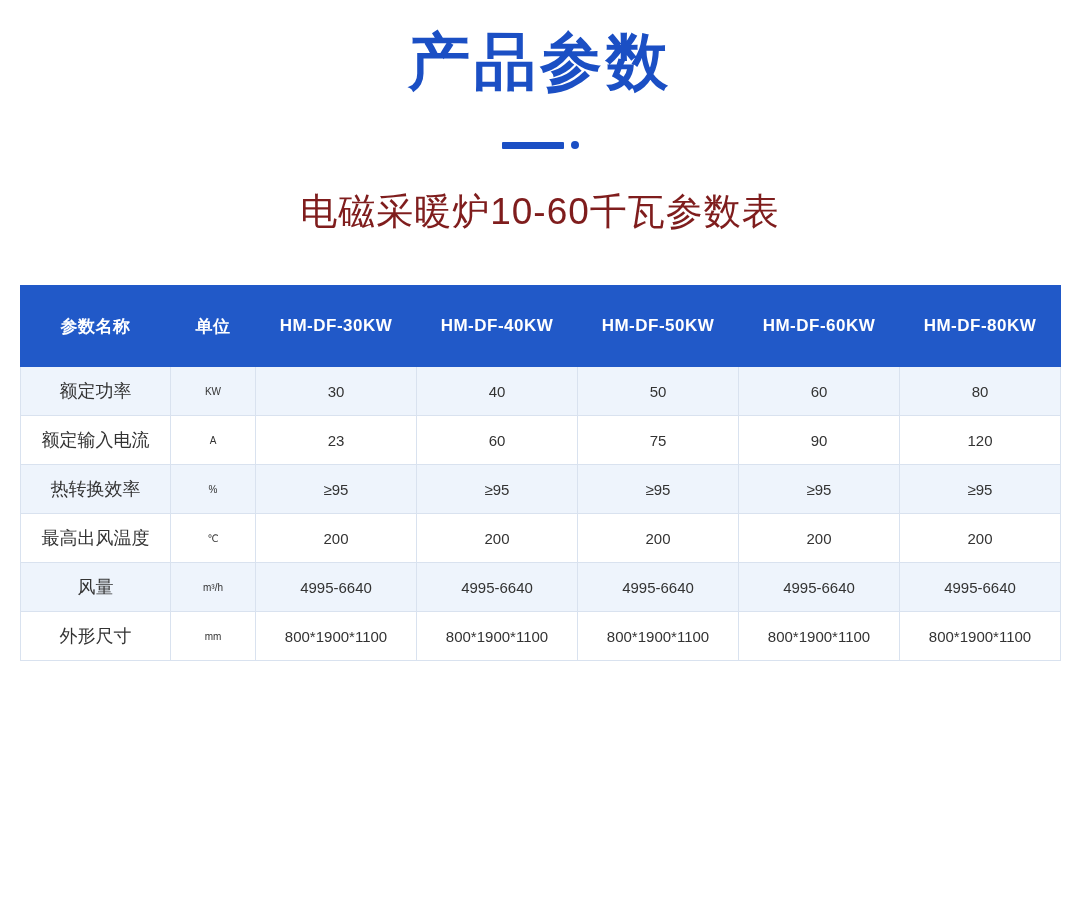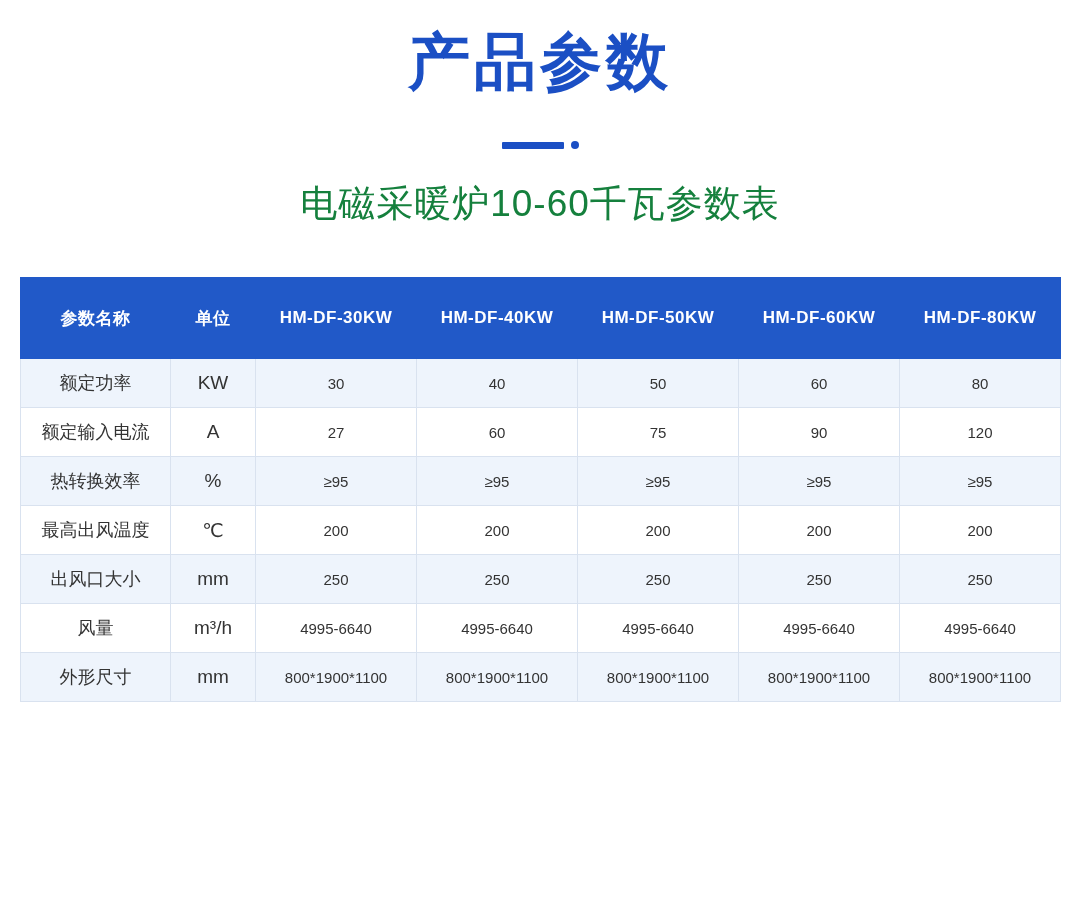--- a/index.html
+++ b/index.html
@@ -45,22 +45,22 @@
   }
   .divider .dot {
     width: 8px;
     height: 8px;
     border-radius: 50%;
     background: #1b4fc4;
   }
   .sub-title {
     text-align: center;
     font-size: 37px;
-    color: #15803d;
-    margin-top: 28px;
+    color: #7f1d1d;
+    margin-top: 36px;
     letter-spacing: 1px;
   }
   .table-wrap {
     margin: 48px auto 0 auto;
     width: 1040px;
   }
   table.param-table {
     border-collapse: collapse;
     width: 100%;
     table-layout: fixed;
@@ -89,21 +89,21 @@
   table.param-table tbody tr:nth-child(odd) td {
     background: #eef4fc;
   }
   table.param-table tbody tr:nth-child(even) td {
     background: #ffffff;
   }
   table.param-table tbody td.name-col {
     font-size: 18px;
   }
   table.param-table tbody td.unit-col {
-    font-size: 19px;
+    font-size: 10px;
   }
   col.c-name { width: 150px; }
   col.c-unit { width: 85px; }
   col.c-val  { width: 161px; }
 </style>
 </head>
 <body>
 
 <div class="page">
 
@@ -144,21 +144,21 @@
           <td class="unit-col">KW</td>
           <td>30</td>
           <td>40</td>
           <td>50</td>
           <td>60</td>
           <td>80</td>
         </tr>
         <tr>
           <td class="name-col">额定输入电流</td>
           <td class="unit-col">A</td>
-          <td>27</td>
+          <td>23</td>
           <td>60</td>
           <td>75</td>
           <td>90</td>
           <td>120</td>
         </tr>
         <tr>
           <td class="name-col">热转换效率</td>
           <td class="unit-col">%</td>
           <td>≥95</td>
           <td>≥95</td>
@@ -169,29 +169,20 @@
         <tr>
           <td class="name-col">最高出风温度</td>
           <td class="unit-col">℃</td>
           <td>200</td>
           <td>200</td>
           <td>200</td>
           <td>200</td>
           <td>200</td>
         </tr>
         <tr>
-          <td class="name-col">出风口大小</td>
-          <td class="unit-col">mm</td>
-          <td>250</td>
-          <td>250</td>
-          <td>250</td>
-          <td>250</td>
-          <td>250</td>
-        </tr>
-        <tr>
           <td class="name-col">风量</td>
           <td class="unit-col">m³/h</td>
           <td>4995-6640</td>
           <td>4995-6640</td>
           <td>4995-6640</td>
           <td>4995-6640</td>
           <td>4995-6640</td>
         </tr>
         <tr>
           <td class="name-col">外形尺寸</td>

